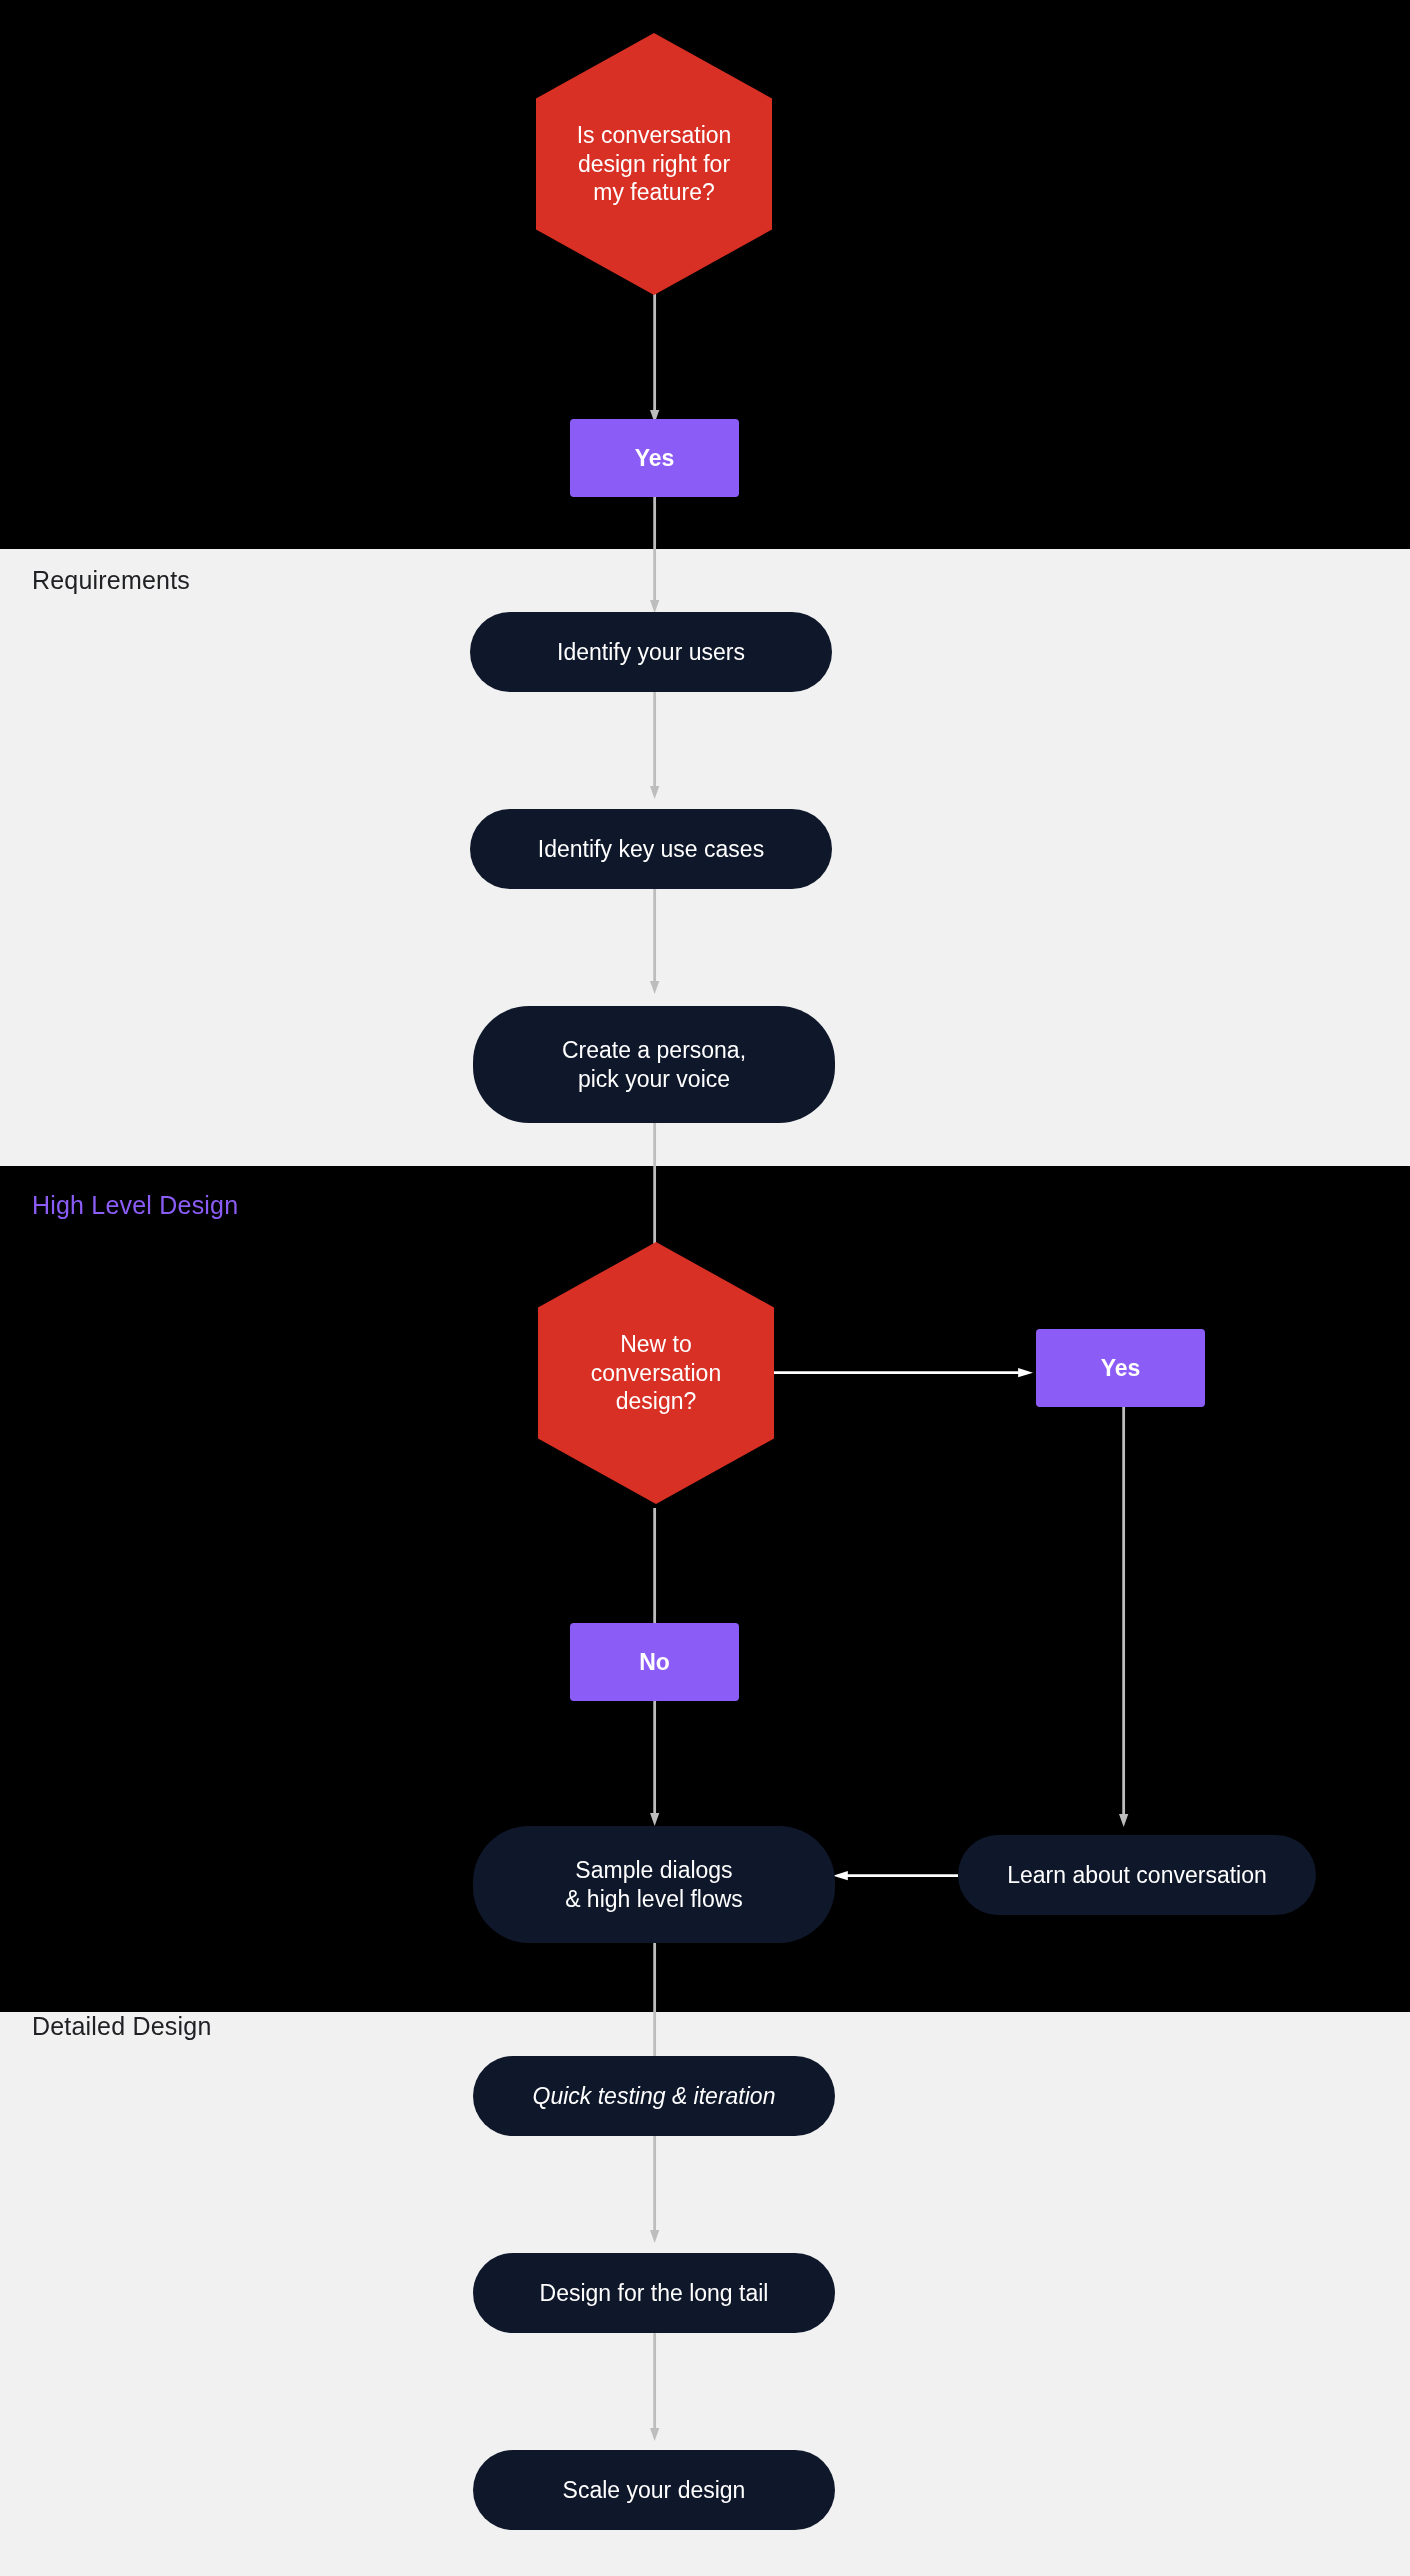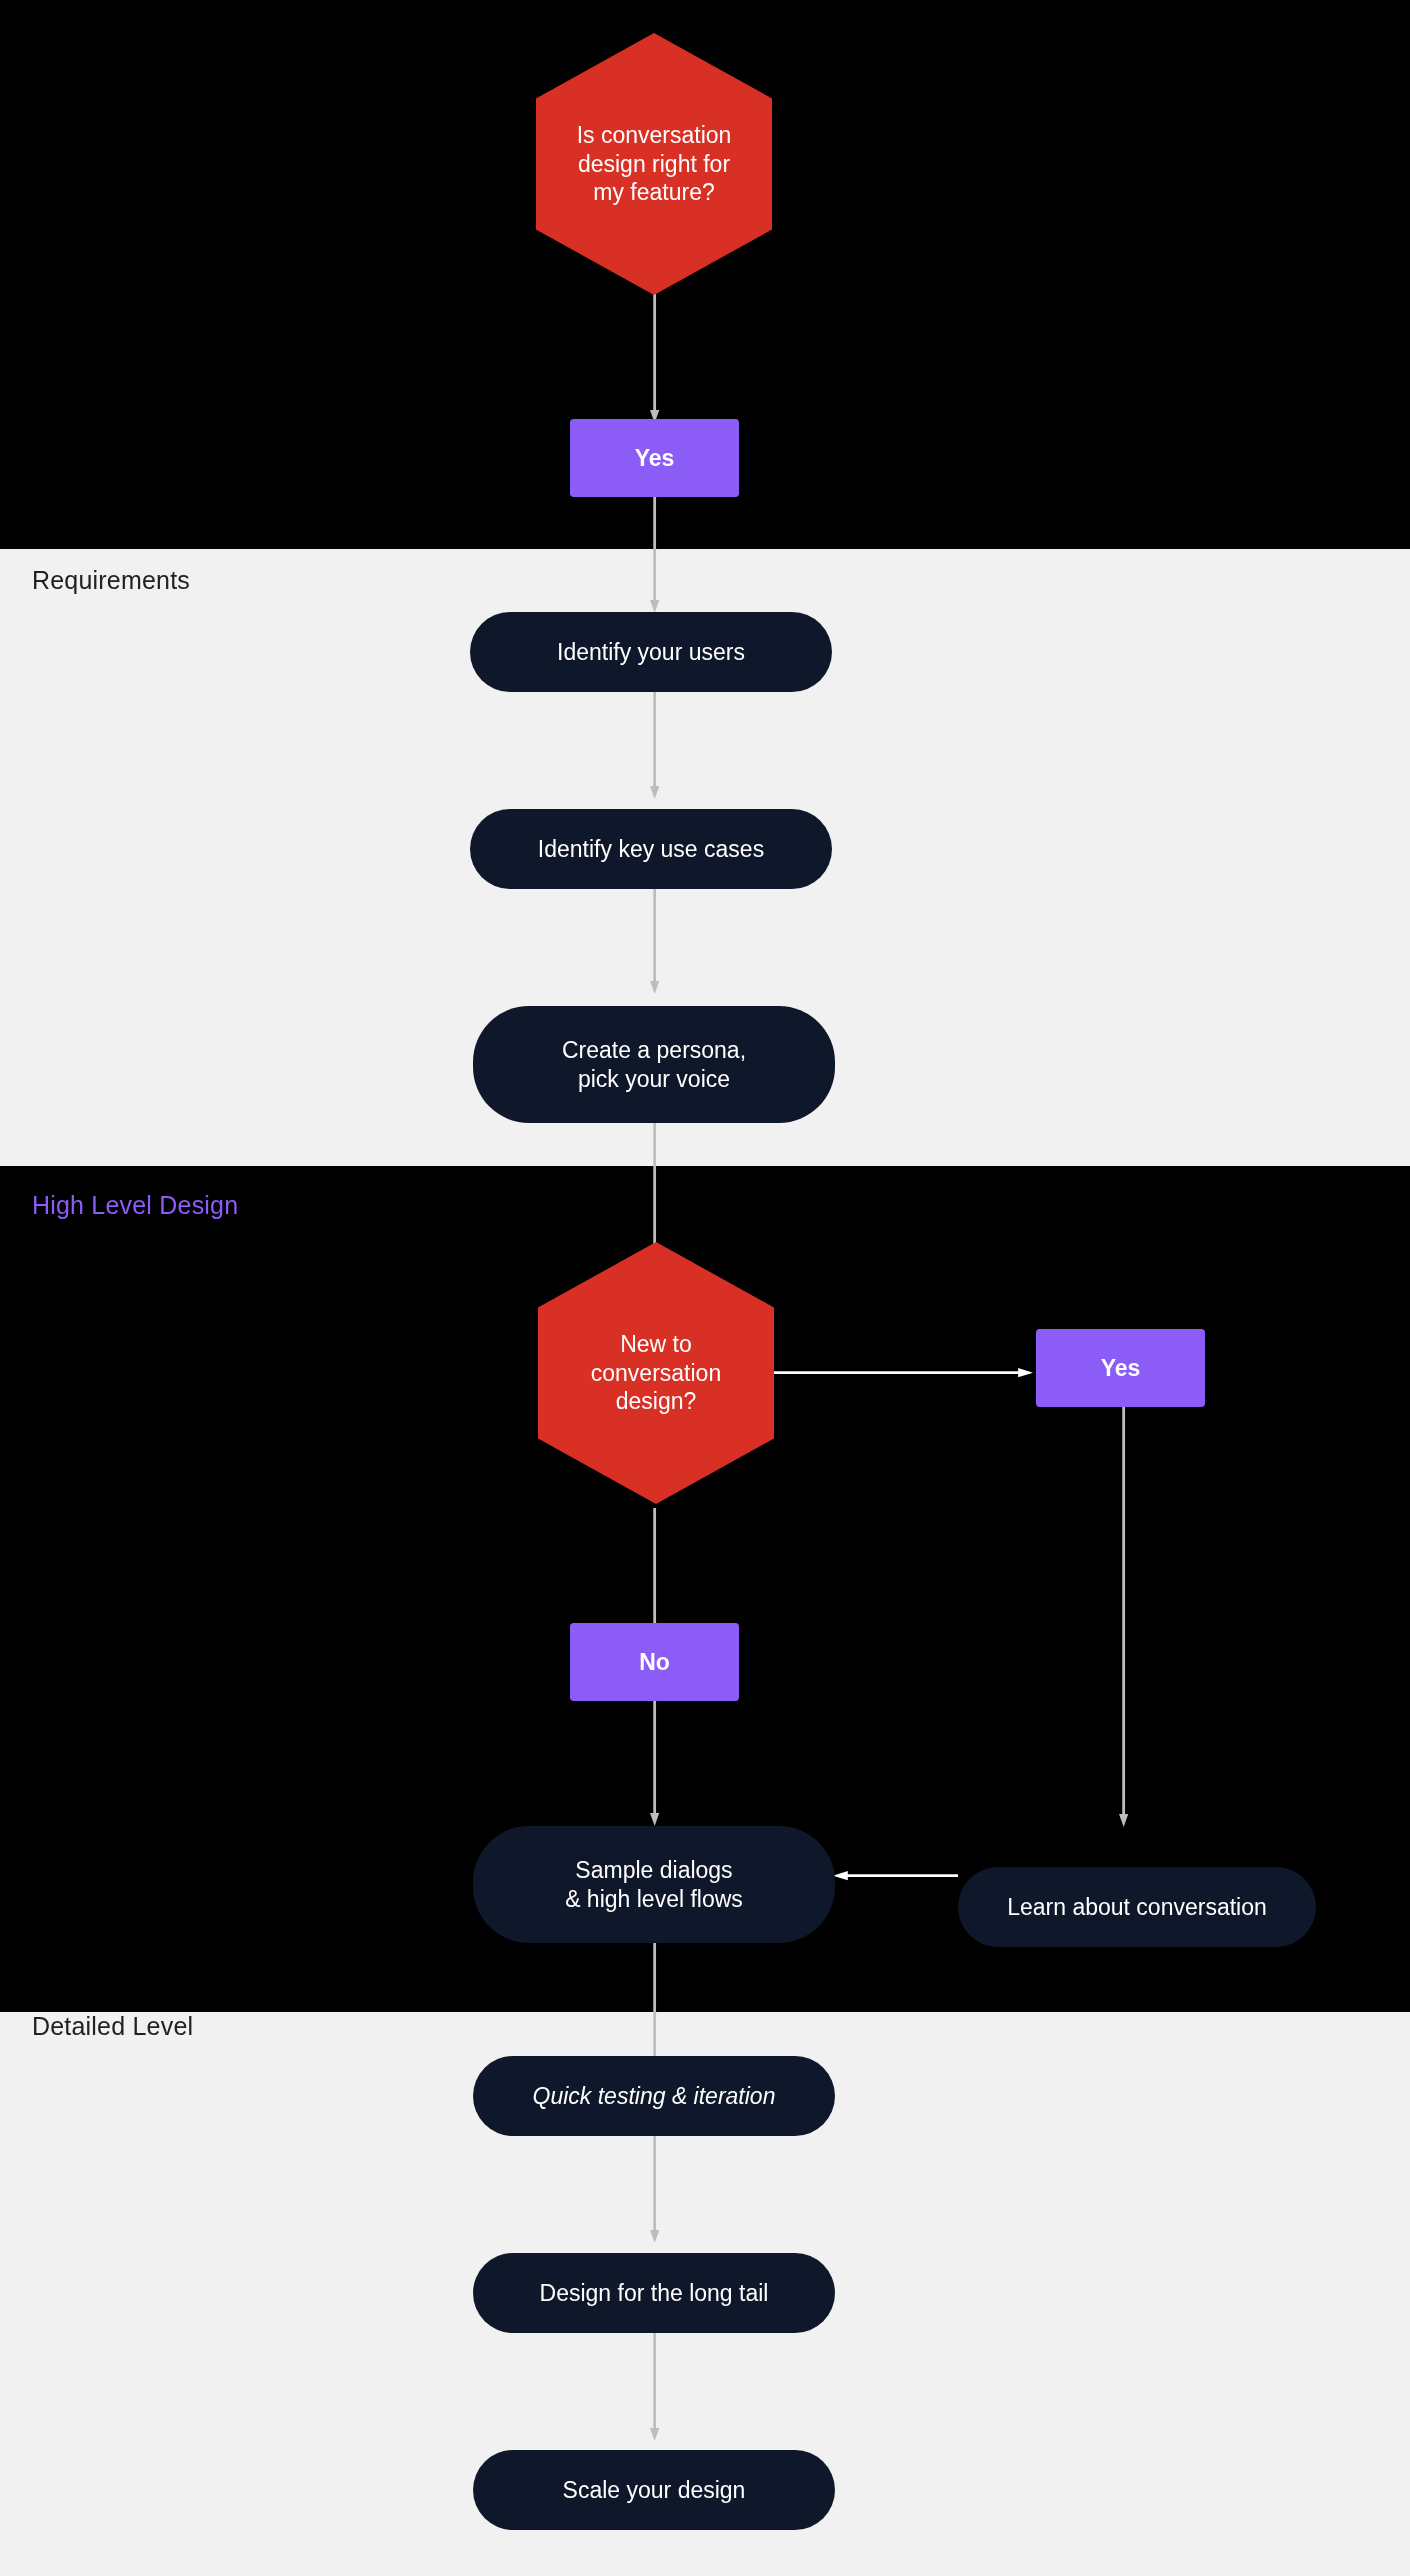--- a/index.html
+++ b/index.html
@@ -104,21 +104,21 @@
 
   <div class="band dark" style="top:0px;    height:549px;"></div>
   <div class="band light" style="top:549px;  height:617px;"></div>
   <div class="band dark" style="top:1166px; height:845px;"></div>
   <div class="band light" style="top:2012px; height:564px;"></div>
 
   <div class="band-label" style="top:566px;">Requirements</div>
 
   <div class="band-label on-dark" style="top:1191px;">High Level Design</div>
 
-  <div class="band-label" style="top:2012px;">Detailed Level</div>
+  <div class="band-label" style="top:2012px;">Detailed Design</div>
 
   <div class="conn" style="left:650px; top:293px; width:9.3px; height:130px;">
     <svg width="9.3" height="130" viewBox="0 0 10 140">
       <line class="arrow-line" x1="5" y1="0" x2="5" y2="128"></line>
       <polygon class="arrow-head" points="5,140 0,126 10,126"></polygon>
     </svg>
   </div>
 
   <div class="conn" style="left:650px; top:497px; width:9.3px; height:116px;">
     <svg width="9.3" height="116" viewBox="0 0 10 125">
@@ -241,21 +241,21 @@
     <span>No</span>
   </div>
 
   <div class="node pill" style="left:473px; top:1826px; width:362px; height:117px;">
     <div>
       <div>Sample dialogs</div>
       <div>&amp; high level flows</div>
     </div>
   </div>
 
-  <div class="node pill" style="left:958px; top:1835px; width:358px; height:80px;margin-top:32px;">
+  <div class="node pill" style="left:958px; top:1835px; width:358px; height:80px;">
     <span>Learn about conversation</span>
   </div>
 
   <div class="node pill" style="left:473px; top:2056px; width:362px; height:80px;font-style:italic;">
     <span>Quick testing &amp; iteration</span>
   </div>
 
   <div class="node pill" style="left:473px; top:2253px; width:362px; height:80px;">
     <span>Design for the long tail</span>
   </div>

